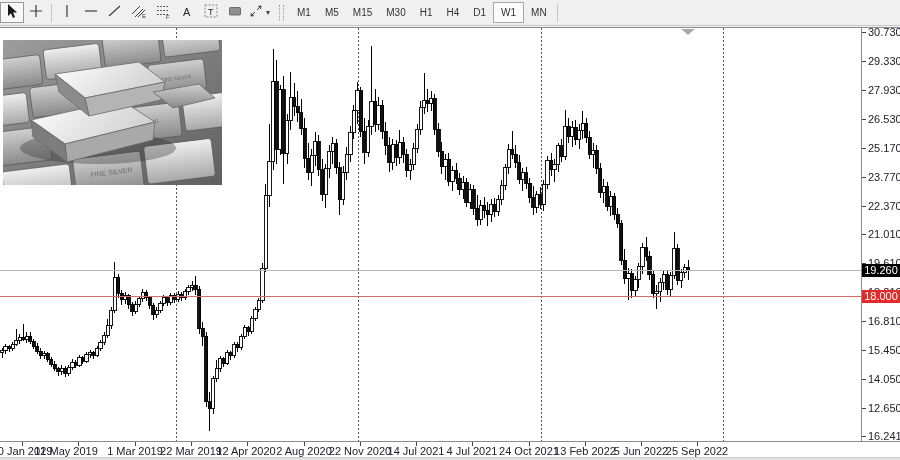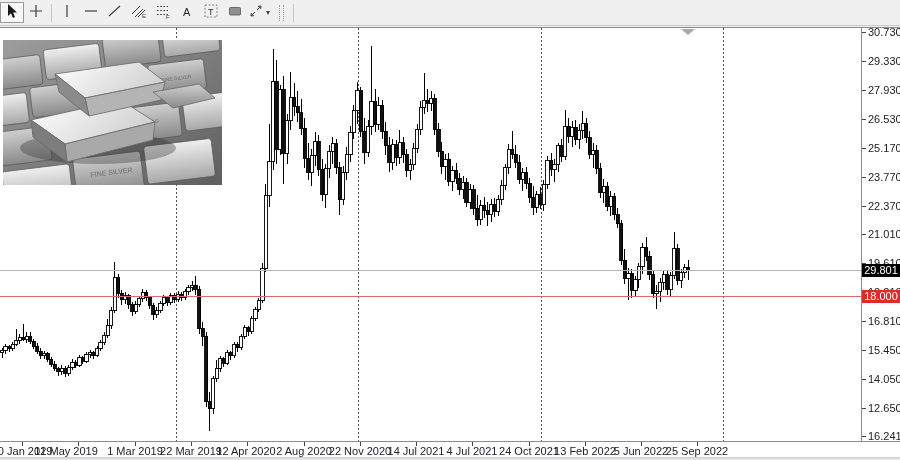--- a/index.html
+++ b/index.html
@@ -125,20 +125,31 @@
       </div>
       <div class="tbtn">
         <span><svg width="16" height="16" viewBox="0 0 16 16">
             <path d="M9 7 L13 3 M13 3 l-3 0.4 M13 3 l-0.4 3" stroke="#3c3c3c" stroke-width="1" fill="none"></path>
             <path d="M7 9 L3 13 M3 13 l3 -0.4 M3 13 l0.4 -3" stroke="#3c3c3c" stroke-width="1" fill="none"></path>
           </svg></span>
         <span class="caret">▾</span>
       </div>
     </div>
   <div class="tgrip"></div>
+  <div id="timeframes" style="display:flex;align-items:center;">
+      <div class="tfbtn">M1</div>
+      <div class="tfbtn">M5</div>
+      <div class="tfbtn">M15</div>
+      <div class="tfbtn">M30</div>
+      <div class="tfbtn">H1</div>
+      <div class="tfbtn">H4</div>
+      <div class="tfbtn">D1</div>
+      <div class="tfbtn active">W1</div>
+      <div class="tfbtn">MN</div>
+    </div>
   <div class="tsep"></div>
 </div>
 
 <div class="chart">
   <div id="plot-holder">
       <svg class="plot" width="861" height="413" viewBox="0 0 861 413" shape-rendering="crispEdges">
         <line x1="176" y1="0" x2="176" y2="413" stroke="#555" stroke-width="1" stroke-dasharray="2,2"></line>
         <line x1="358" y1="0" x2="358" y2="413" stroke="#555" stroke-width="1" stroke-dasharray="2,2"></line>
         <line x1="541" y1="0" x2="541" y2="413" stroke="#555" stroke-width="1" stroke-dasharray="2,2"></line>
         <line x1="723" y1="0" x2="723" y2="413" stroke="#555" stroke-width="1" stroke-dasharray="2,2"></line>
@@ -628,21 +639,21 @@
     <div class="ptick" style="top:293.3px"></div>
     <div class="plabel" style="top:288.3px">16.810</div>
     <div class="ptick" style="top:321.5px"></div>
     <div class="plabel" style="top:316.5px">15.450</div>
     <div class="ptick" style="top:350.6px"></div>
     <div class="plabel" style="top:345.6px">14.050</div>
     <div class="ptick" style="top:379.7px"></div>
     <div class="plabel" style="top:374.7px">12.650</div>
     <div class="ptick" style="top:408.0px"></div>
     <div class="plabel" style="top:403.0px">16.241</div>
-    <div class="pbadge" style="top:235.9px;background:#000000">29.801</div>
+    <div class="pbadge" style="top:235.9px;background:#000000">19.260</div>
     <div class="pbadge" style="top:262.1px;background:#e02b2b">18.000</div>
   </div>
 
 <div class="time-axis" id="time-axis">
     <div class="ttick" style="left:22px"></div>
     <div class="tlabel" style="left:22px">20 Jan 2019</div>
     <div class="ttick" style="left:78px"></div>
     <div class="tlabel" style="left:66px">12 May 2019</div>
     <div class="ttick" style="left:135px"></div>
     <div class="tlabel" style="left:135px">1 Mar 2019</div>

